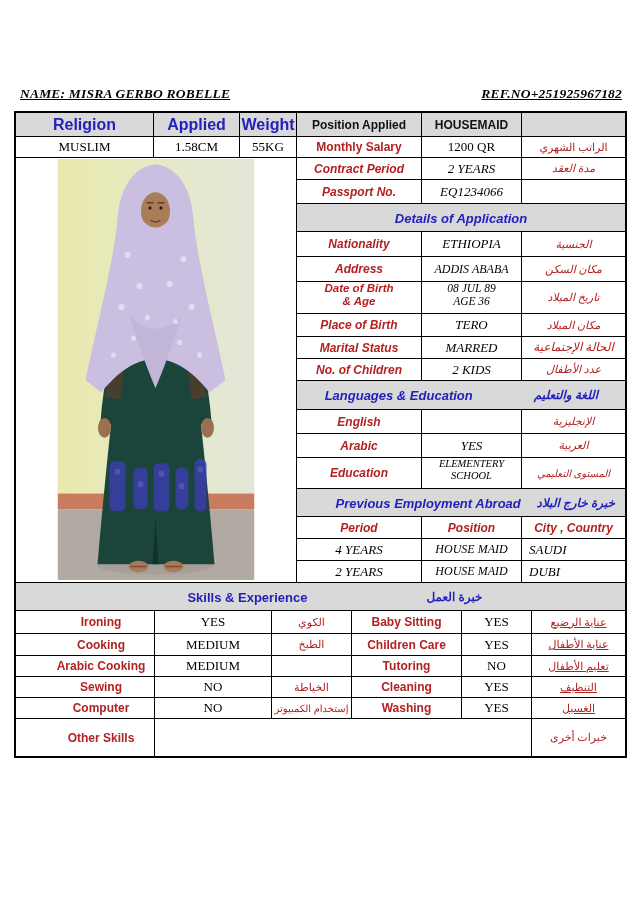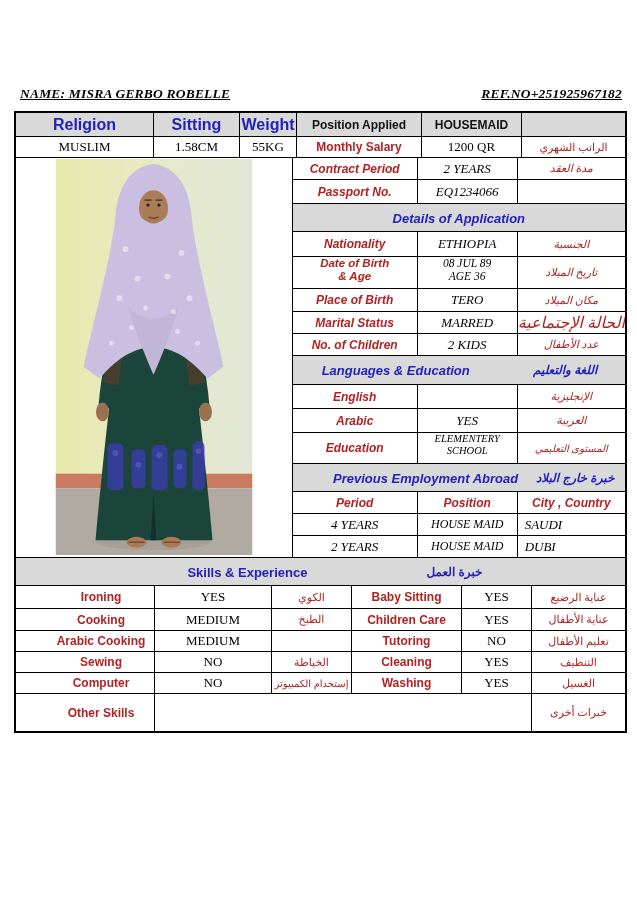--- a/index.html
+++ b/index.html
@@ -15,21 +15,21 @@
   .r{display:flex;border-bottom:1px solid #000;}
   .r:last-child{border-bottom:none;}
   .c{display:flex;align-items:center;justify-content:center;border-right:1px solid #000;
      box-sizing:border-box;overflow:hidden;white-space:nowrap;}
   .c:last-child{border-right:none;}
   
   .w1{width:138px;} .w2{width:86px;} .w3{width:57px;}
   .w4{width:125px;} .w5{width:100px;} .w6{flex:1;}
   
   .s1{width:139px;padding-left:32px;} .s2{width:117px;} .s3{width:80px;}
-  .s4{width:110px;} .s5{width:70px;} .s6{flex:1;}
+  .s4{width:110px;} .s5{width:70px;} .s6{flex:1;text-decoration:underline;}
   .hd{background:#d9d9d9;}
   .lblue{color:#2222bb;font-weight:bold;font-size:16px;}
   .lred{color:#b22222;font-weight:bold;font-size:12px;}
   .blk{font-weight:bold;font-size:12px;color:#111;}
   .val{font-family:"Liberation Serif",serif;font-size:13px;color:#000;}
   .ar{color:#b22222;font-family:"Liberation Serif",serif;font-size:11px;}
   .two{flex-direction:column;justify-content:flex-start;line-height:13px;font-size:11.5px;}
   .hrow{position:relative;background:#d9d9d9;}
   .abs{position:absolute;top:50%;transform:translate(-50%,-50%);white-space:nowrap;text-align:right;}
   .stitle{color:#2222bb;font-weight:bold;font-size:13px;}
@@ -52,21 +52,21 @@
 
   <div class="topline">
     <span>NAME: MISRA GERBO ROBELLE</span>
     <span>REF.NO+251925967182</span>
   </div>
 
   <div class="tbl">
 
     <div class="r" style="height:23px">
       <div class="c w1 hd lblue">Religion</div>
-      <div class="c w2 hd lblue">Sitting</div>
+      <div class="c w2 hd lblue">Applied</div>
       <div class="c w3 hd lblue">Weight</div>
       <div class="c w4 hd blk">Position Applied</div>
       <div class="c w5 hd blk">HOUSEMAID</div>
       <div class="c w6 hd"></div>
     </div>
 
     <div class="r" style="height:20px">
       <div class="c w1 val">MUSLIM</div>
       <div class="c w2 val">1.58CM</div>
       <div class="c w3 val">55KG</div>
@@ -162,40 +162,45 @@
           <div class="c ca ar" dir="rtl"></div>
         </div>
         <div class="r hrow" style="height:27px">
           <span class="abs stitle" style="left:50%">Details of Application</span>
         </div>
         <div class="r" style="height:24px">
           <div class="c lred">Nationality</div>
           <div class="c cv val">ETHIOPIA</div>
           <div class="c ca ar" dir="rtl">الجنسية</div>
         </div>
+        <div class="r" style="height:24px">
+          <div class="c lred">Address</div>
+          <div class="c cv val" style="font-size:12px">ADDIS ABABA</div>
+          <div class="c ca ar" dir="rtl">مكان السكن</div>
+        </div>
         <div class="r" style="height:31px">
           <div class="c two lred">
             <span>Date of Birth</span>
             <span>&amp; Age</span>
           </div>
           <div class="c cv two val">
             <span>08 JUL 89</span>
             <span>AGE 36</span>
           </div>
           <div class="c ca ar" dir="rtl">تاريخ الميلاد</div>
         </div>
         <div class="r" style="height:22px">
           <div class="c lred">Place of Birth</div>
           <div class="c cv val">TERO</div>
           <div class="c ca ar" dir="rtl">مكان الميلاد</div>
         </div>
         <div class="r" style="height:21px">
           <div class="c lred">Marital Status</div>
           <div class="c cv val">MARRED</div>
-          <div class="c ca ar" dir="rtl" style="font-size:16px">الحالة الإجتماعية</div>
+          <div class="c ca ar" dir="rtl" style="font-size:12px">الحالة الإجتماعية</div>
         </div>
         <div class="r" style="height:21px">
           <div class="c lred">No. of Children</div>
           <div class="c cv val">2 KIDS</div>
           <div class="c ca ar" dir="rtl">عدد الأطفال</div>
         </div>
         <div class="r hrow" style="height:28px">
           <span class="abs stitle" style="left:31%">Languages &amp; Education</span>
           <span class="abs star" style="left:82%" dir="rtl">اللغة والتعليم</span>
         </div>

